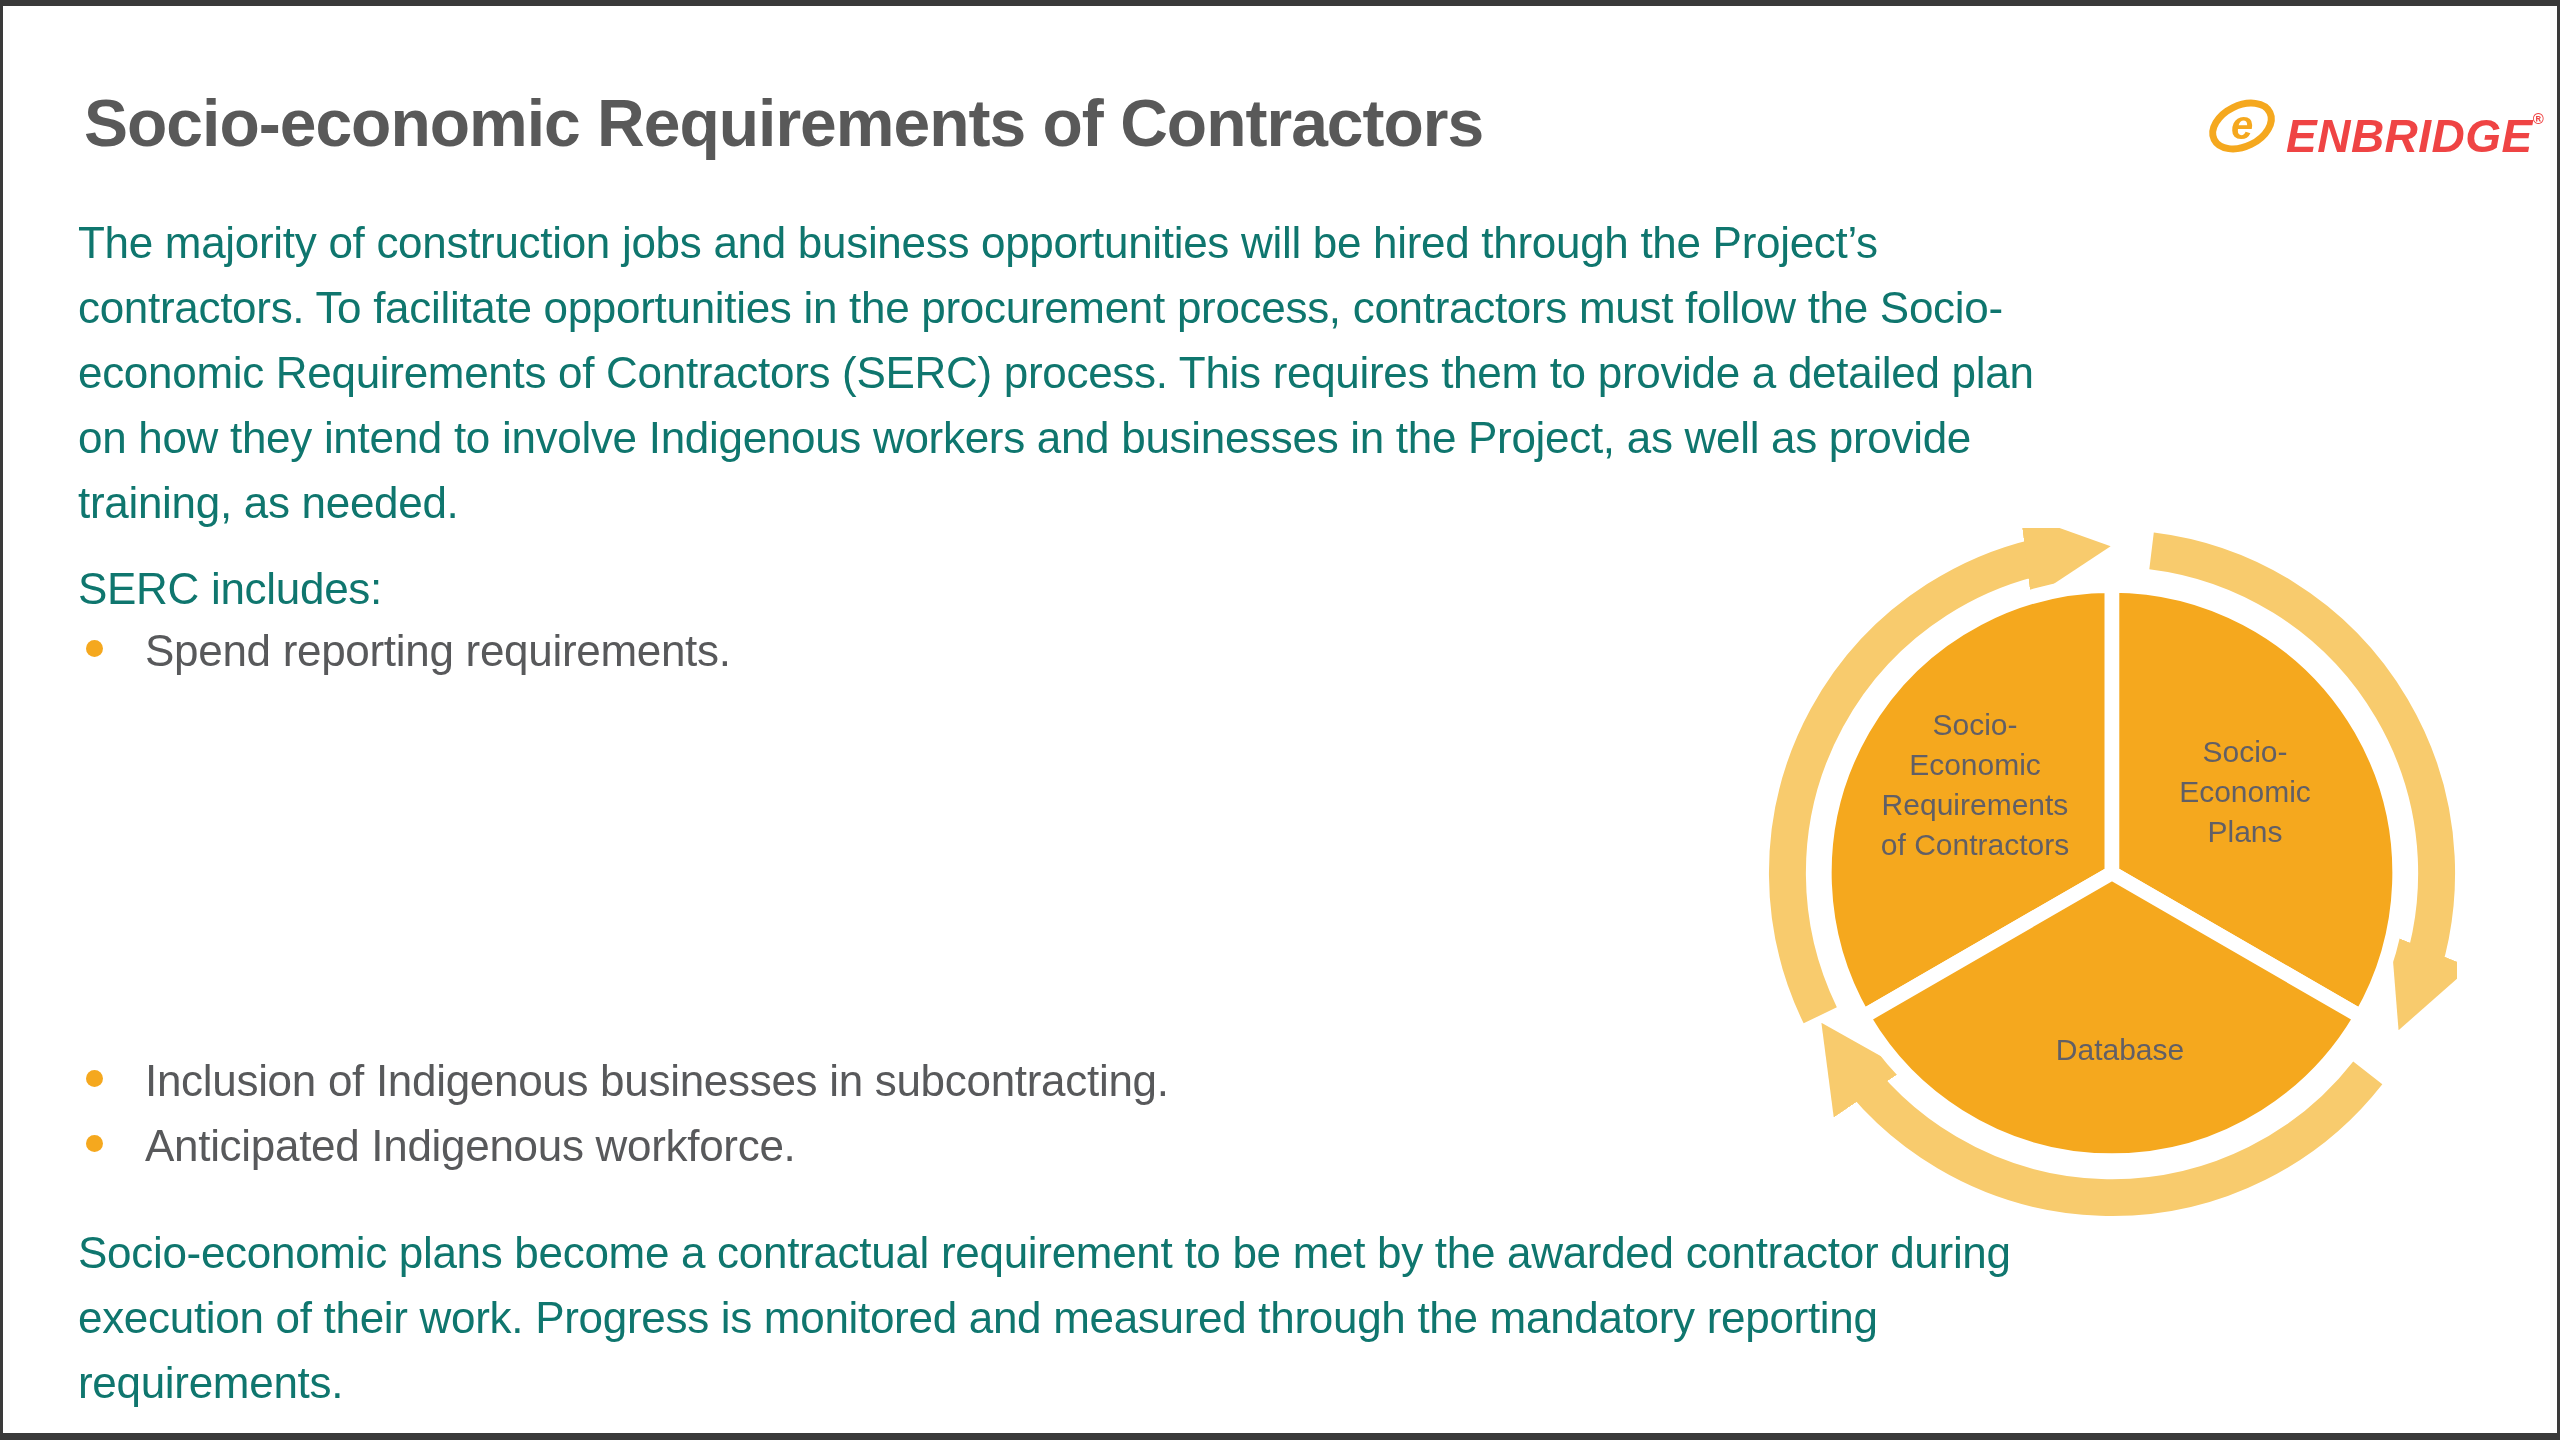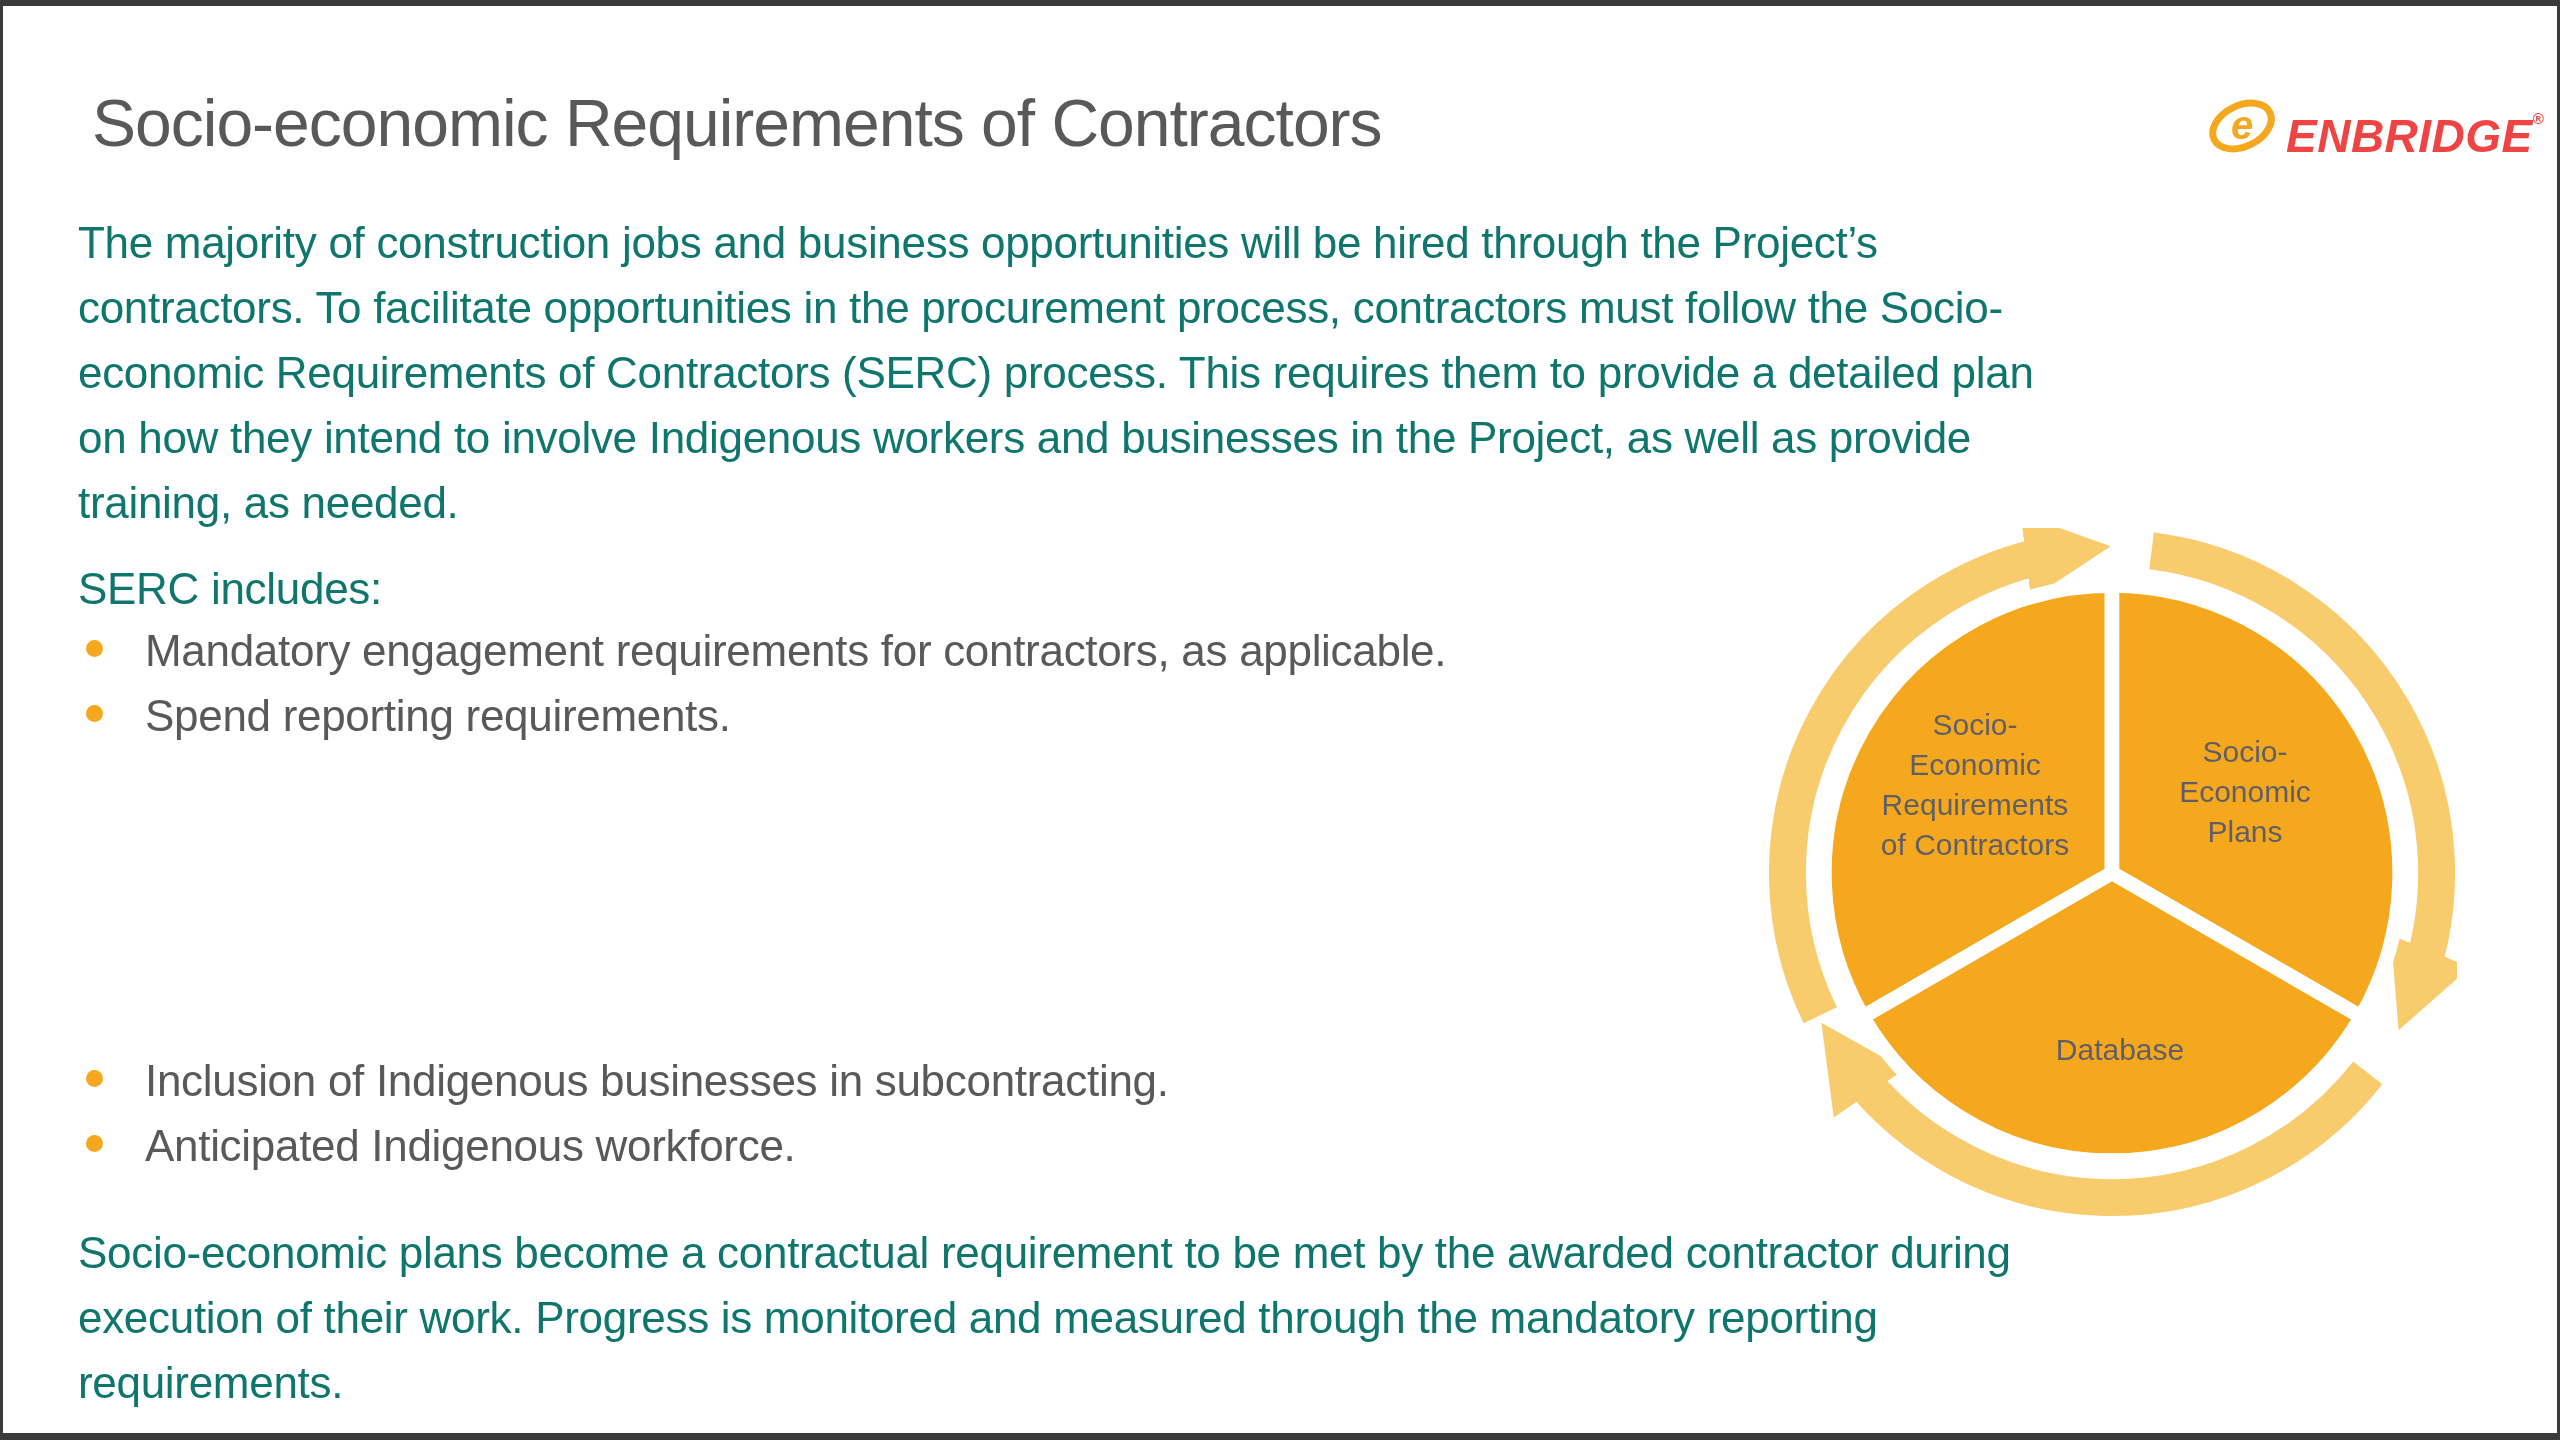--- a/index.html
+++ b/index.html
@@ -7,22 +7,22 @@
     position:relative;width:2560px;height:1440px;background:#ffffff;overflow:hidden;
     font-family:"Liberation Sans","DejaVu Sans",sans-serif;color:#58595B;
   }
   .frame{position:absolute;background:#3A3A3A;}
   .frame-top{left:0;top:0;width:2560px;height:6px;}
   .frame-bottom{left:0;bottom:0;width:2560px;height:7px;}
   .frame-left{left:0;top:0;width:3px;height:1440px;}
   .frame-right{right:0;top:0;width:3px;height:1440px;}
 
   .title{
-    position:absolute;left:92px;top:86px;font-size:66px;line-height:74px;
-    color:#595959;letter-spacing:-1px;white-space:nowrap;font-weight:400;text-align:right;
+    position:absolute;left:84px;top:86px;font-size:66px;line-height:74px;
+    color:#595959;letter-spacing:-1px;white-space:nowrap;font-weight:700;text-align:right;
   }
 
   .logo{position:absolute;left:2200px;top:90px;height:74px;display:flex;align-items:center;}
   .logo-text{
     font-size:46px;font-weight:700;font-style:italic;color:#ef4444;
     letter-spacing:0.5px;line-height:74px;margin-left:0;white-space:nowrap;
   }
   .logo-reg{font-size:15px;vertical-align:28px;font-style:normal;}
 
   .bodyblock{
@@ -79,24 +79,20 @@
 contractors. To facilitate opportunities in the procurement process, contractors must follow the Socio-
 economic Requirements of Contractors (SERC) process. This requires them to provide a detailed plan
 on how they intend to involve Indigenous workers and businesses in the Project, as well as provide
 training, as needed.</div>
 
   <div class="bodyblock h-serc">SERC includes:</div>
 
   <div class="list list-1">
     <div class="li">
       <span class="dot"></span>
-      <span class="li-text">Mandatory engagement requirements for contractors, as applicable.</span>
-    </div>
-    <div class="li">
-      <span class="dot"></span>
       <span class="li-text">Spend reporting requirements.</span>
     </div>
   </div>
 
 
   <div class="list list-2">
     <div class="li">
       <span class="dot"></span>
       <span class="li-text">Inclusion of Indigenous businesses in subcontracting.</span>
     </div>

